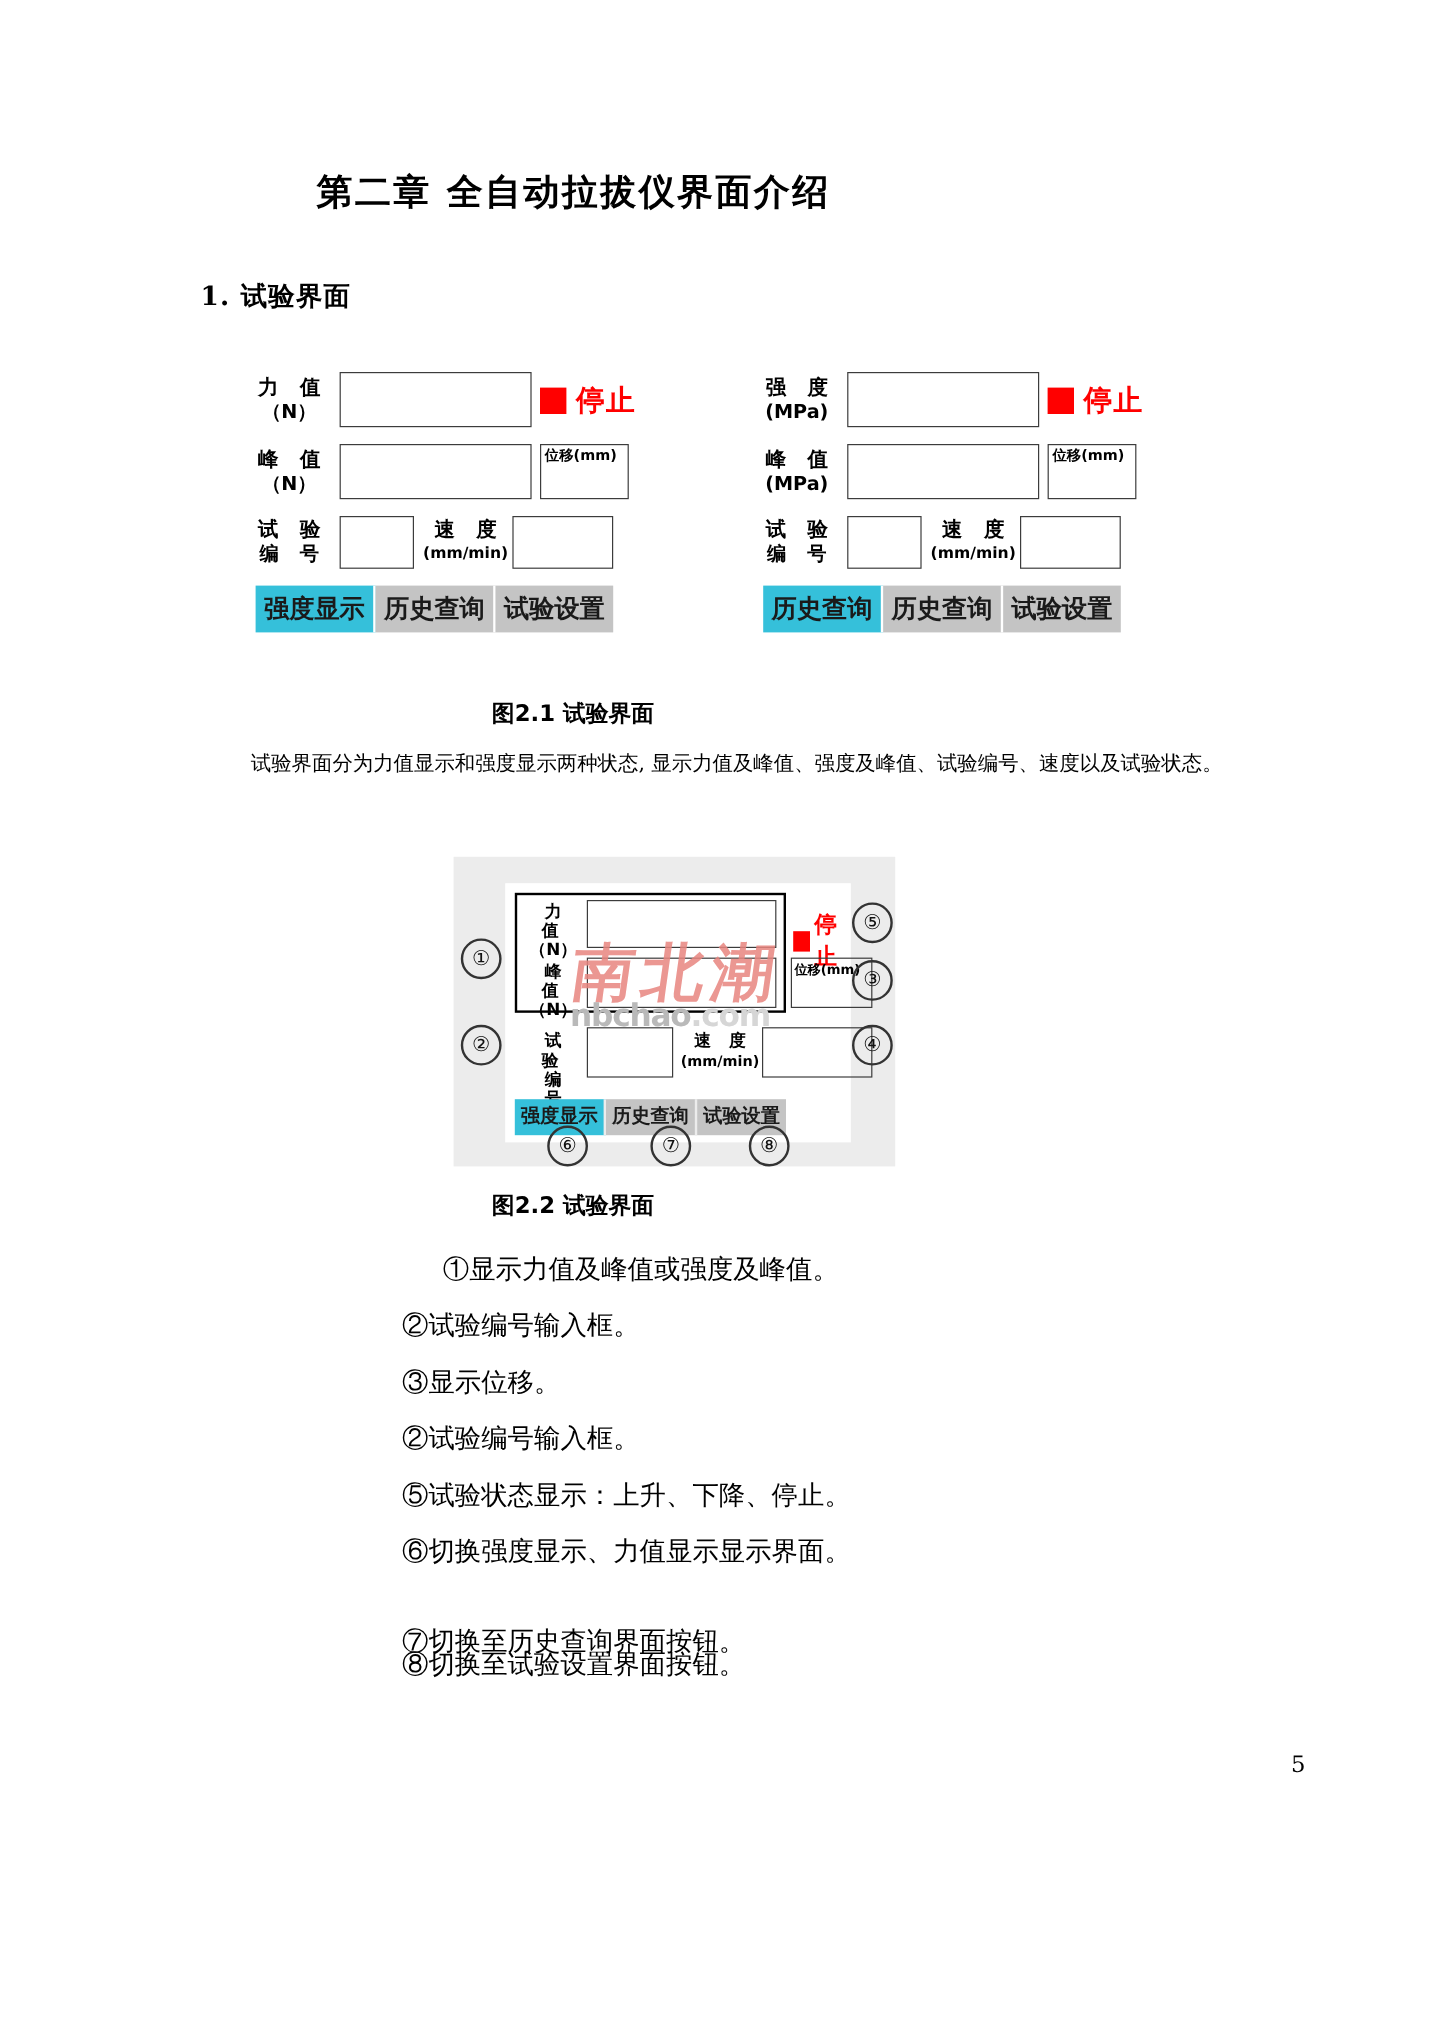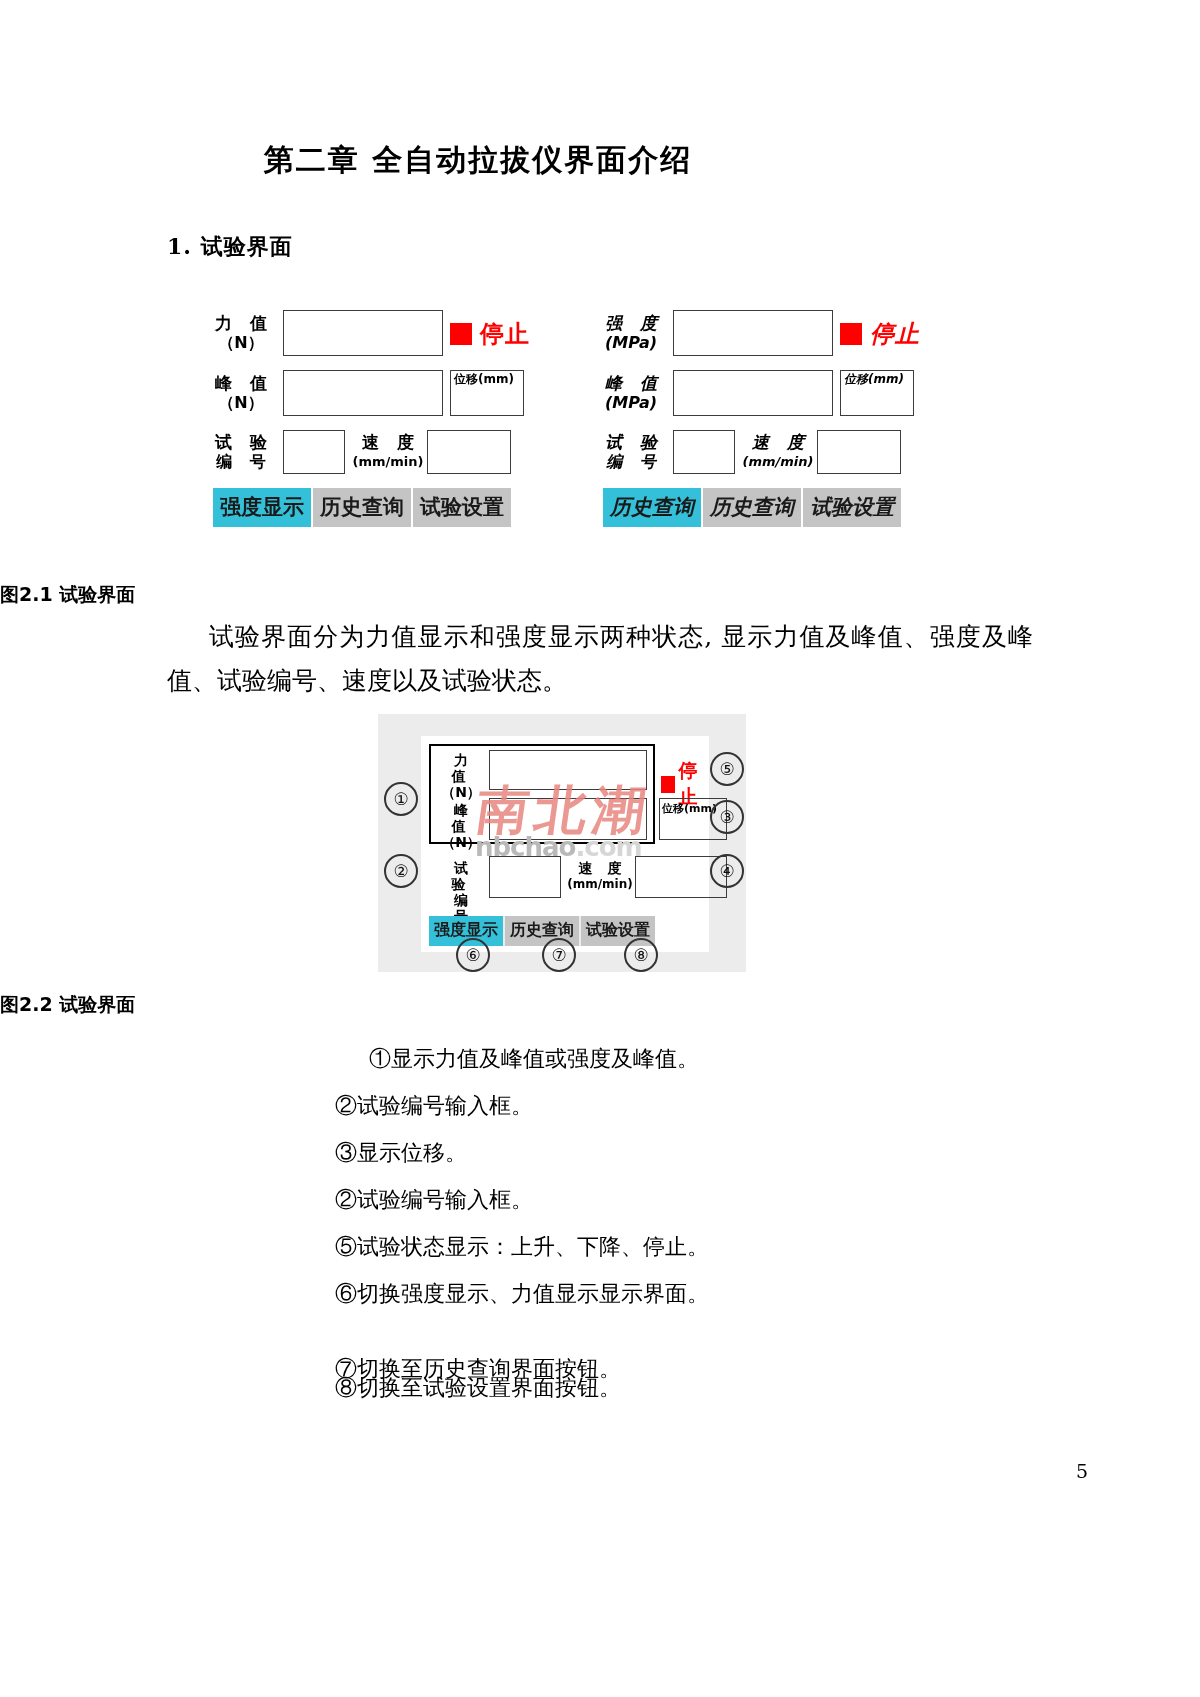--- a/index.html
+++ b/index.html
@@ -29,21 +29,21 @@
     font-weight:bold;
     font-size:22px;
     letter-spacing:1px;
   }
 
   
   .fig21 { position:absolute; left:0; top:296px; width:1200px; height:260px; }
 
   .panel { position:absolute; width:330px; height:250px; }
   .panel.left  { left:205px; top:0; }
-  .panel.right { left:595px; top:0;font-style:italic; }
+  .panel.right { left:628px; top:0; }
 
   .row { position:absolute; display:flex; align-items:center; }
 
   .lbl {
     font-family:"DejaVu Sans", sans-serif;
     font-weight:bold;
     font-size:17px;
     line-height:20px;
     text-align:center;
     color:#000;
@@ -104,31 +104,31 @@
     background:#c4c4c4;
     color:#1a1a1a;
     border-right:2px solid #ffffff;
     white-space:nowrap;
   }
   .tab.active { background:#35c0da; }
   .tab:last-child { border-right:none; }
 
   
   .caption {
-    position:absolute; width:955px; 
+    position:absolute; width:955px; text-align:center;
     font-family:"DejaVu Sans", sans-serif;
     font-weight:bold; font-size:19px;
   }
   #cap21 { top:582px; }
   #cap22 { top:992px; }
 
   .para {
     position:absolute; left:167px; width:866px;
     font-family:"DejaVu Serif", serif;
-    font-size:25px; line-height:44px;
+    font-size:17px; line-height:44px;
     text-align:justify;
   }
   #para1 { top:615px; text-indent:42px; }
 
   .listitem {
     position:absolute; left:335px;
     font-family:"DejaVu Serif", serif;
     font-size:22px; line-height:26px;
     white-space:nowrap;
   }

